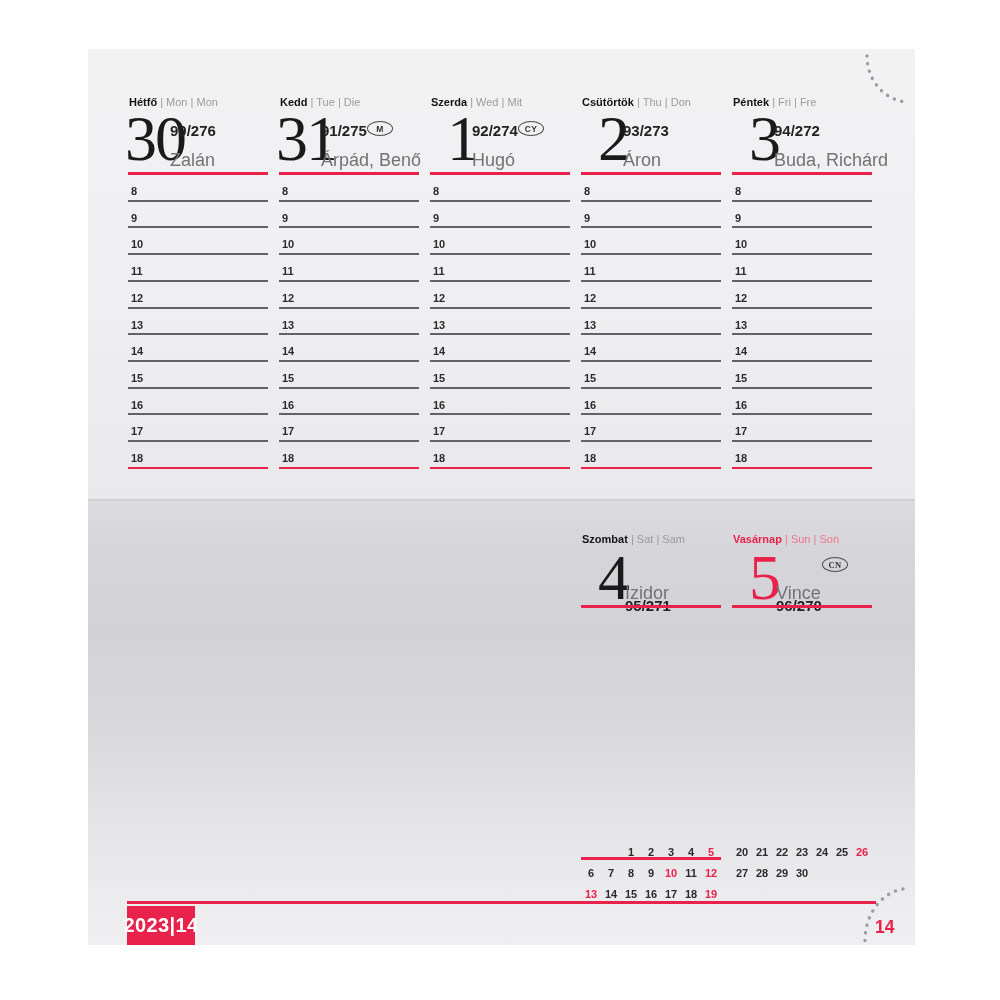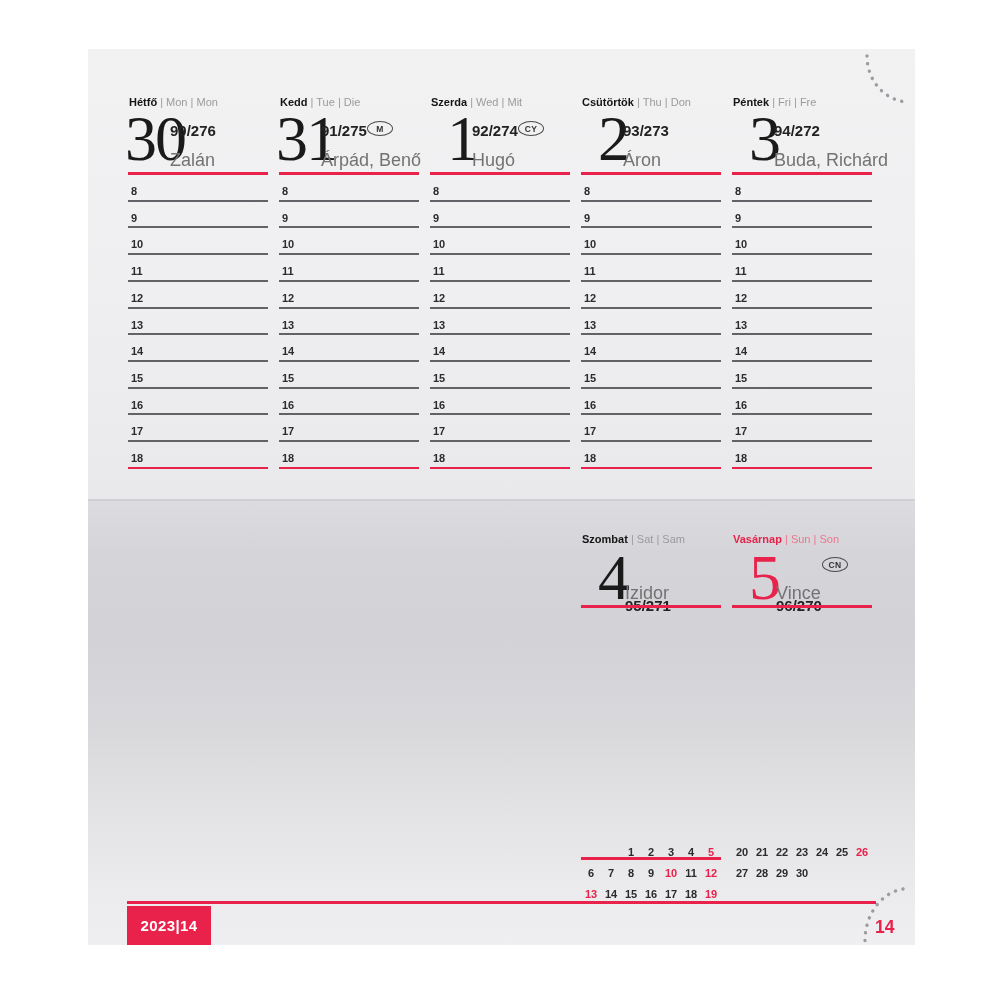--- a/index.html
+++ b/index.html
@@ -30,37 +30,37 @@
   .names.red b{color:var(--accent);text-align:right;}
   .numeral{position:absolute;top:11px;font-family:"Liberation Serif",serif;font-size:64px;line-height:1;color:#1a1a1a;letter-spacing:-2px;}
   .wcol .numeral{top:13px;}
   .numeral.red{color:var(--accent);}
   .doy{position:absolute;left:42px;top:26px;font-size:15px;font-weight:bold;color:#222;white-space:nowrap;}
   .wcol .doy{left:44px;top:18px;margin-top:46px;}
   .nameday{position:absolute;left:42px;top:54px;font-size:18px;color:#737373;white-space:nowrap;}
   .wcol .nameday{left:44px;top:50px;}
   .oval{position:absolute;left:88px;top:25px;width:26px;height:15px;border:1.5px solid #4a4a4a;border-radius:50%;
     display:flex;align-items:center;justify-content:center;font-size:8.5px;font-weight:bold;color:#333;letter-spacing:.3px;box-sizing:border-box;}
-  .wcol .oval{left:90px;top:24px;}
+  .wcol .oval{left:90px;top:24px;font-family:Liberation Serif, serif;}
   .redline{position:absolute;left:0;top:76px;width:140px;height:3px;background:var(--accent);}
   .wcol .redline{top:72px;}
   .hours{position:absolute;left:0;top:79px;width:140px;}
   .hour-row{height:26.72px;border-bottom:2px solid #636367;box-sizing:border-box;padding:7px 0 0 3px;line-height:1;}
   .hour-row.last{border-bottom:2.5px solid var(--accent);}
   .hnum{font-size:11px;font-weight:bold;color:#2c2c2c;}
 
   .mini{position:absolute;top:793px;width:140px;}
   .mini-row{display:flex;height:21px;}
   .mini-cell{width:20px;text-align:center;font-size:11px;font-weight:bold;color:#2b2b2b;line-height:21px;}
   .mini-cell.red{color:var(--accent);}
   .mini-underline{position:absolute;left:0;top:15px;width:140px;height:2.5px;background:var(--accent);}
 
   .bottom-line{position:absolute;left:39px;top:852px;width:749px;height:3px;background:var(--accent);}
-  .badge{position:absolute;left:39px;top:857px;width:84px;height:39px;background:var(--accent);color:#fff;
-    display:flex;align-items:center;justify-content:center;font-size:15px;font-weight:bold;letter-spacing:.4px;}
+  .badge{position:absolute;left:39px;top:857px;width:68px;height:39px;background:var(--accent);color:#fff;
+    display:flex;align-items:center;justify-content:center;font-size:20px;font-weight:bold;letter-spacing:.4px;}
   .weeknum{position:absolute;left:787px;top:868px;font-size:17.5px;font-weight:bold;color:var(--accent);}
 </style>
 </head>
 <body>
 
 <div class="page" id="page">
   <div class="bg-top"></div>
   <div class="bg-bottom"></div>
   <div class="divider"></div>
 

